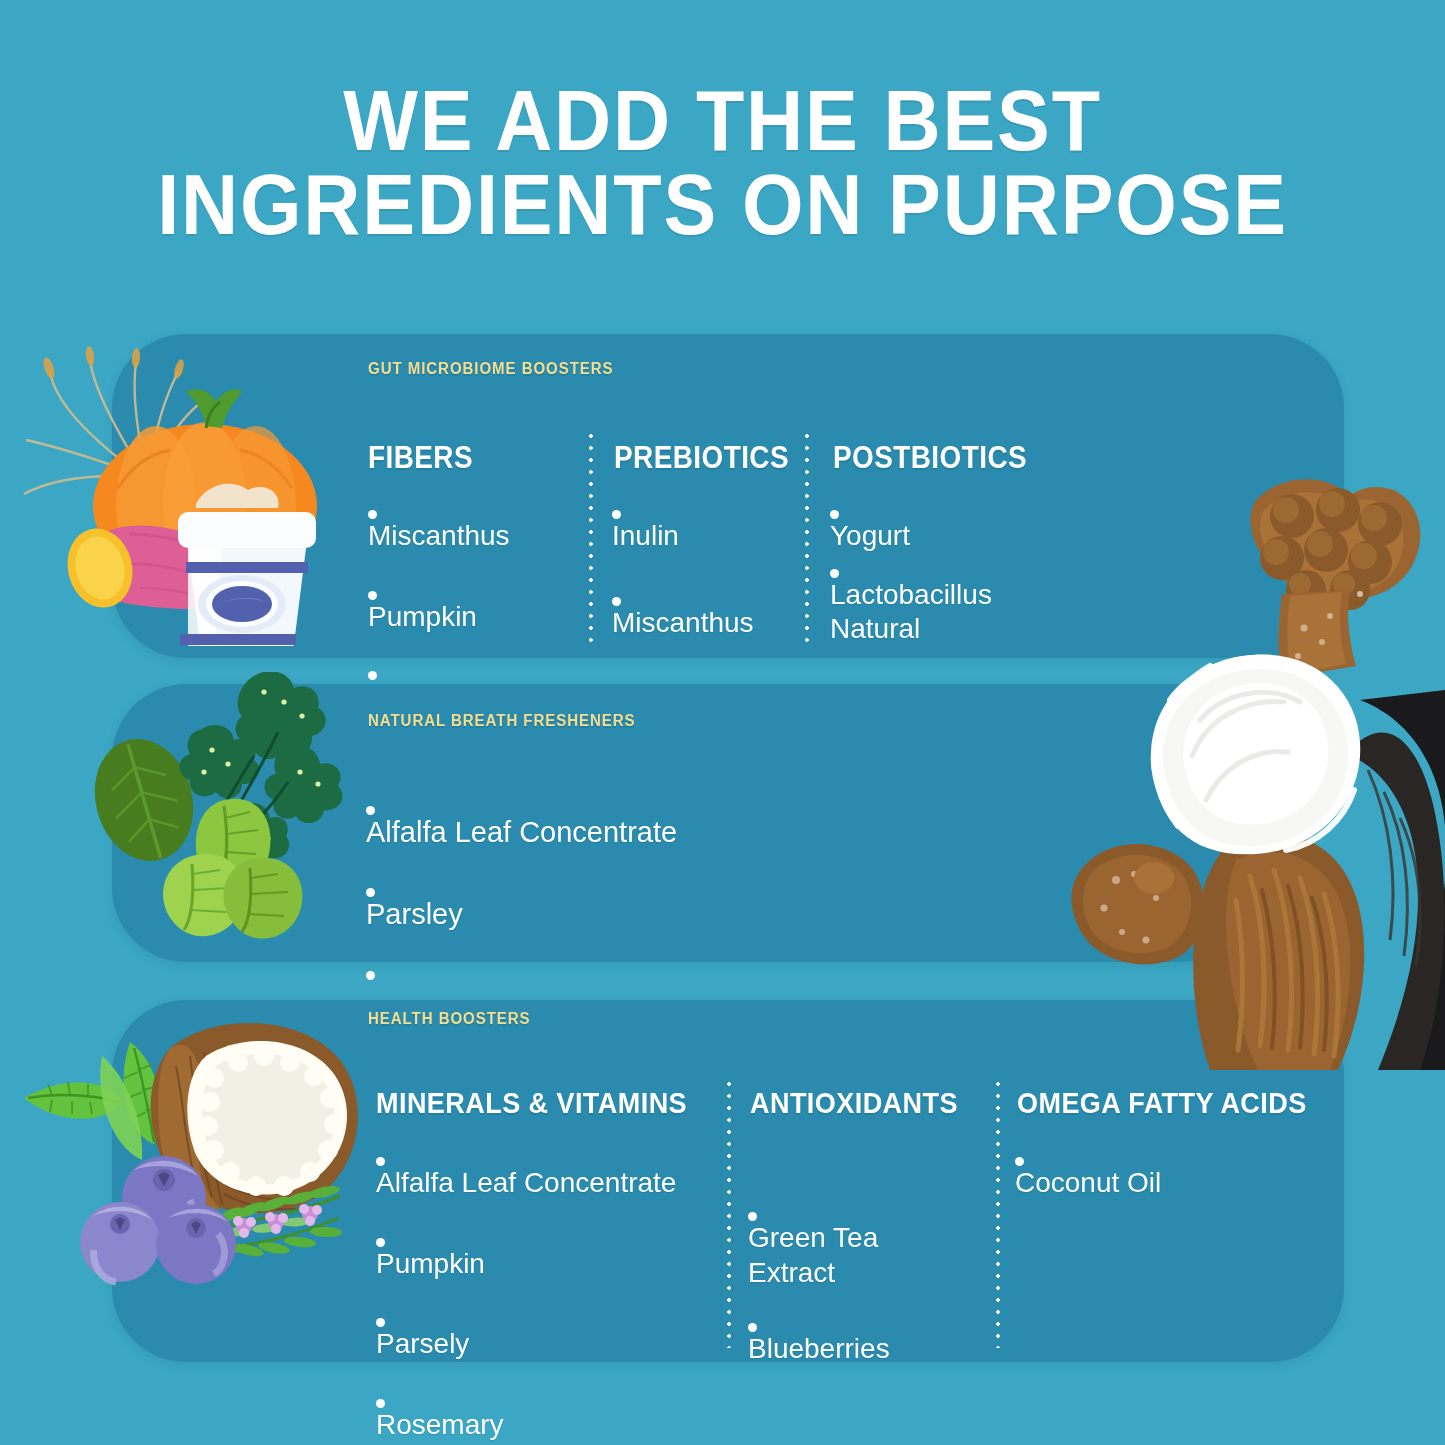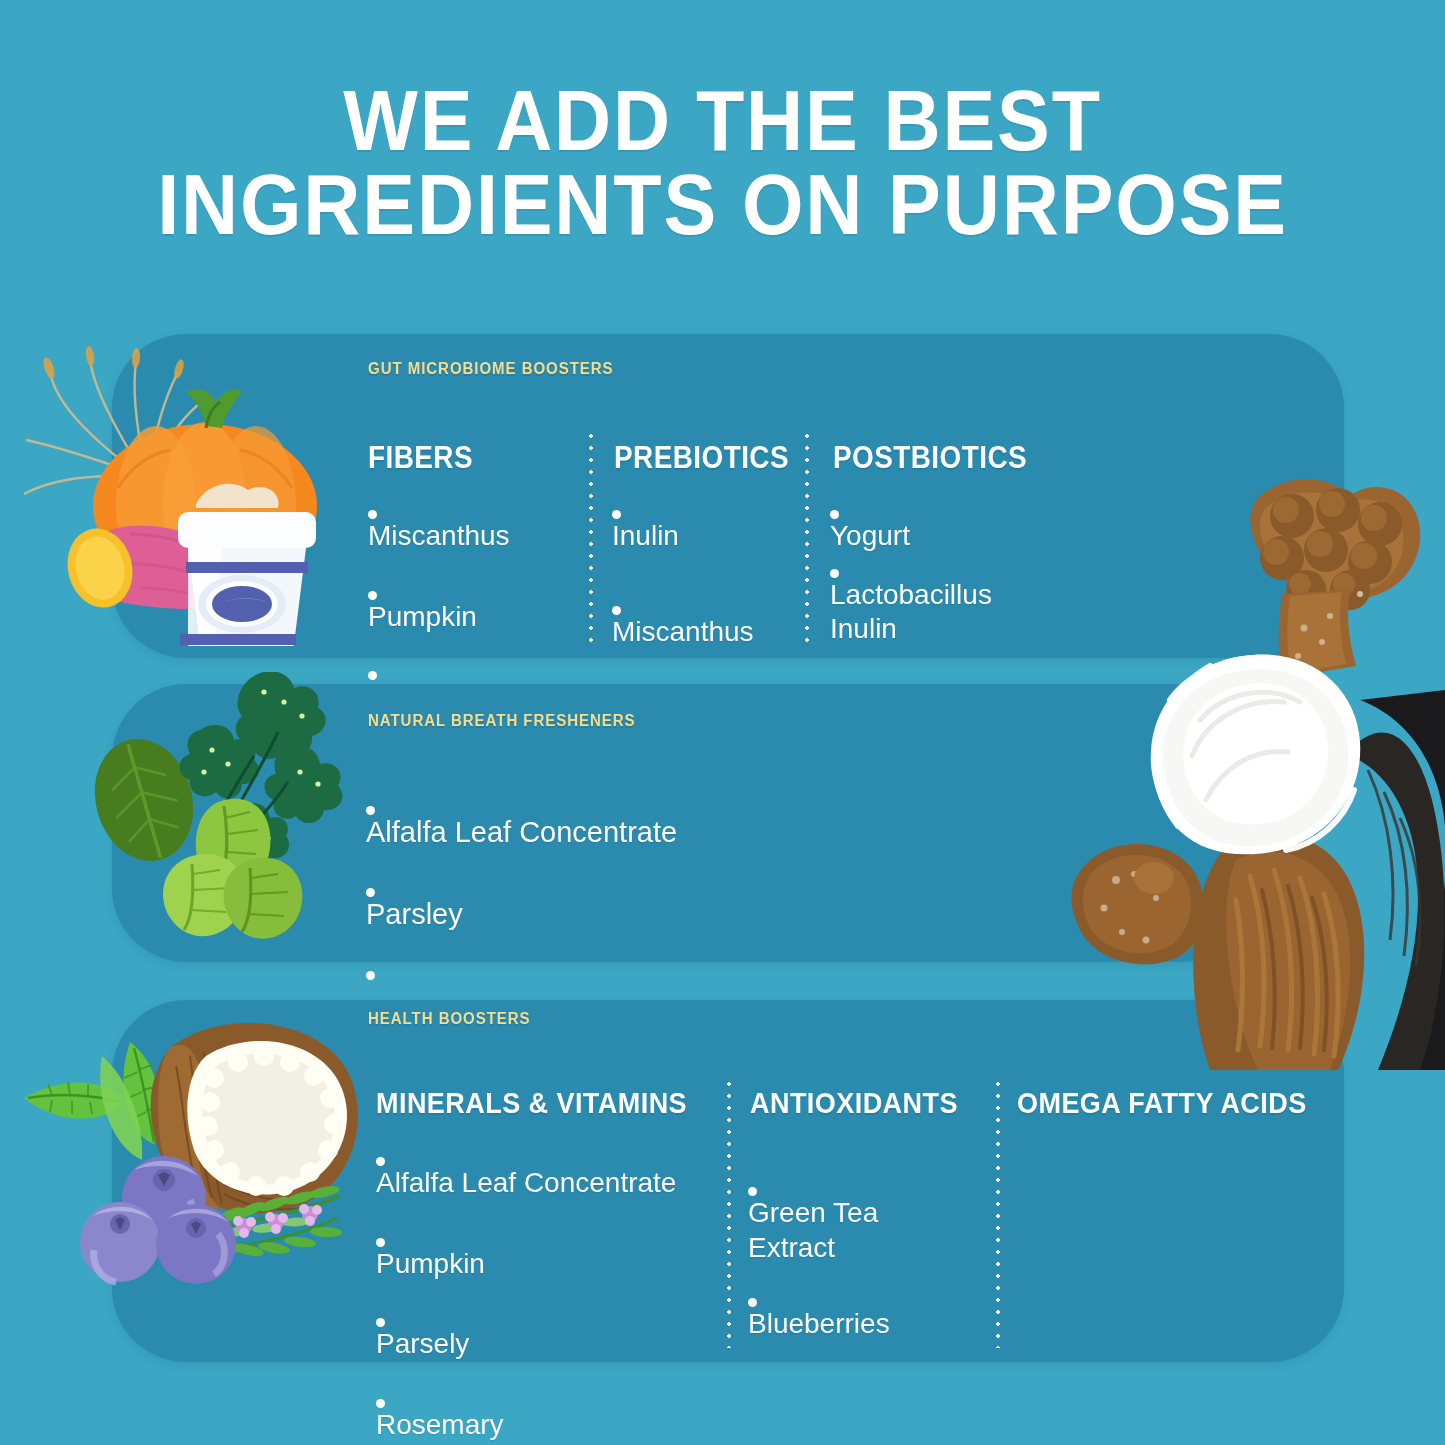--- a/index.html
+++ b/index.html
@@ -135,38 +135,38 @@
         <span class="dot"></span>
         <span>Pumpkin</span>
       </div>
     <div class="bullet">
         <span class="dot"></span>
         <span>Sweet Potato</span>
       </div>
   </div>
 
   <div class="bullets" style="left:612px; top:495px; width:185px; font-size:28px;">
-    <div class="bullet" style="margin-bottom:37px;">
+    <div class="bullet" style="margin-bottom:28px;">
         <span class="dot"></span>
         <span>Inulin</span>
       </div>
     <div class="bullet">
         <span class="dot"></span>
         <span>Miscanthus</span>
       </div>
   </div>
 
   <div class="bullets" style="left:830px; top:495px; width:230px; font-size:28px;">
     <div class="bullet" style="">
         <span class="dot"></span>
         <span>Yogurt</span>
       </div>
     <div class="bullet">
         <span class="dot"></span>
-        <span>Lactobacillus Inulin</span>
+        <span>Lactobacillus Natural</span>
       </div>
   </div>
 
   <div class="card" id="card-breath" style="background: rgb(42, 139, 174);"></div>
 
   <div class="card-heading" style="left: 368px; top: 712px; color: rgb(246, 221, 141);">NATURAL BREATH FRESHENERS</div>
 
   <div class="bullets" style="left:366px; top:790px; width:460px; font-size:29px;">
     <div class="bullet" style="margin-bottom:22px;">
         <span class="dot"></span>
@@ -204,31 +204,37 @@
     <div class="bullet" style="margin-bottom:22px;">
         <span class="dot"></span>
         <span>Parsely</span>
       </div>
     <div class="bullet">
         <span class="dot"></span>
         <span>Rosemary</span>
       </div>
   </div>
 
-  <div class="bullets" style="left:748px; top:1172px; width:175px; font-size:28px;">
+  <div class="bullets" style="left:748px; top:1197px; width:175px; font-size:28px;">
     <div class="bullet" style="margin-bottom:18px;">
         <span class="dot"></span>
         <span>Green Tea Extract</span>
       </div>
     <div class="bullet">
         <span class="dot"></span>
         <span>Blueberries</span>
       </div>
   </div>
 
+  <div class="bullets" style="left:1015px; top:1142px; width:250px; font-size:28px;">
+    <div class="bullet">
+        <span class="dot"></span>
+        <span>Coconut Oil</span>
+      </div>
+  </div>
 
   <svg class="illo" id="illo-veg" viewBox="0 0 360 330">
     <g stroke="#c9bb92" stroke-width="2.4" fill="none" opacity=".95">
       <path d="M108 150 C 70 120, 36 88, 30 56"></path>
       <path d="M112 156 C 72 142, 34 130, 6 124"></path>
       <path d="M118 150 C 96 112, 74 74, 70 44"></path>
       <path d="M124 146 C 116 108, 112 76, 116 46"></path>
       <path d="M132 142 C 136 110, 146 80, 158 56"></path>
       <path d="M96 160 C 60 160, 26 166, 4 178"></path>
       <path d="M140 140 C 152 116, 168 96, 184 84"></path>

